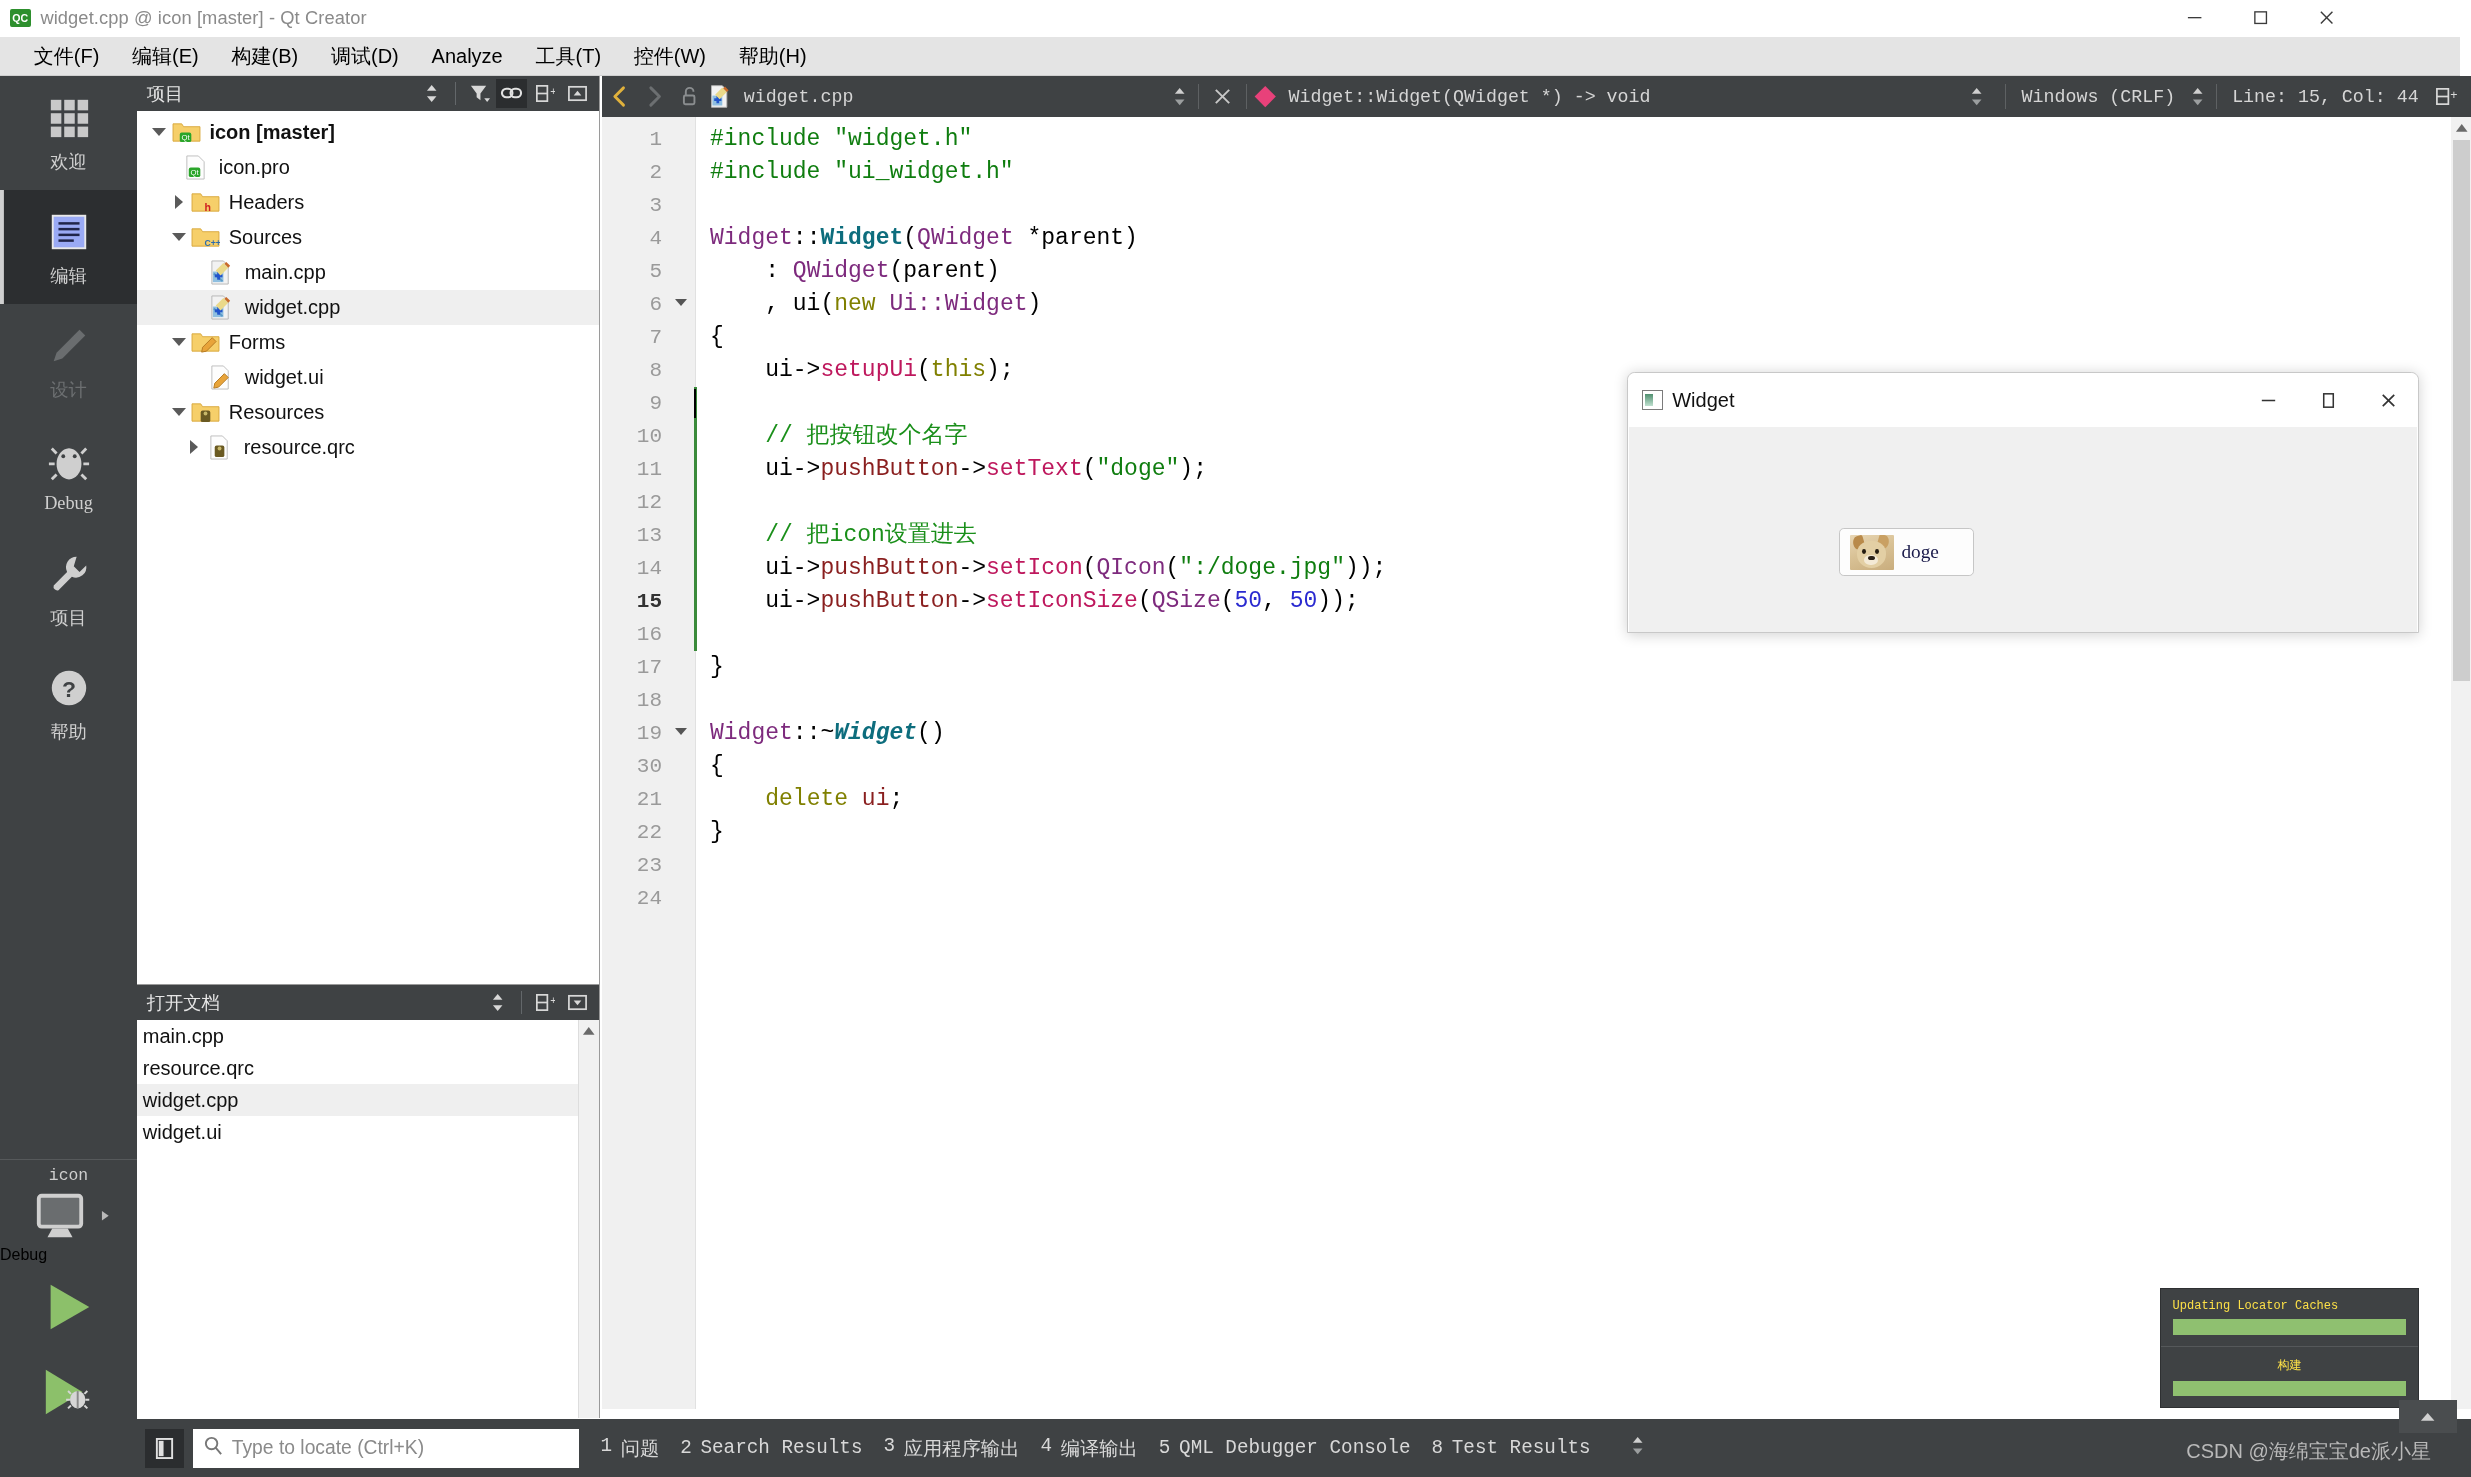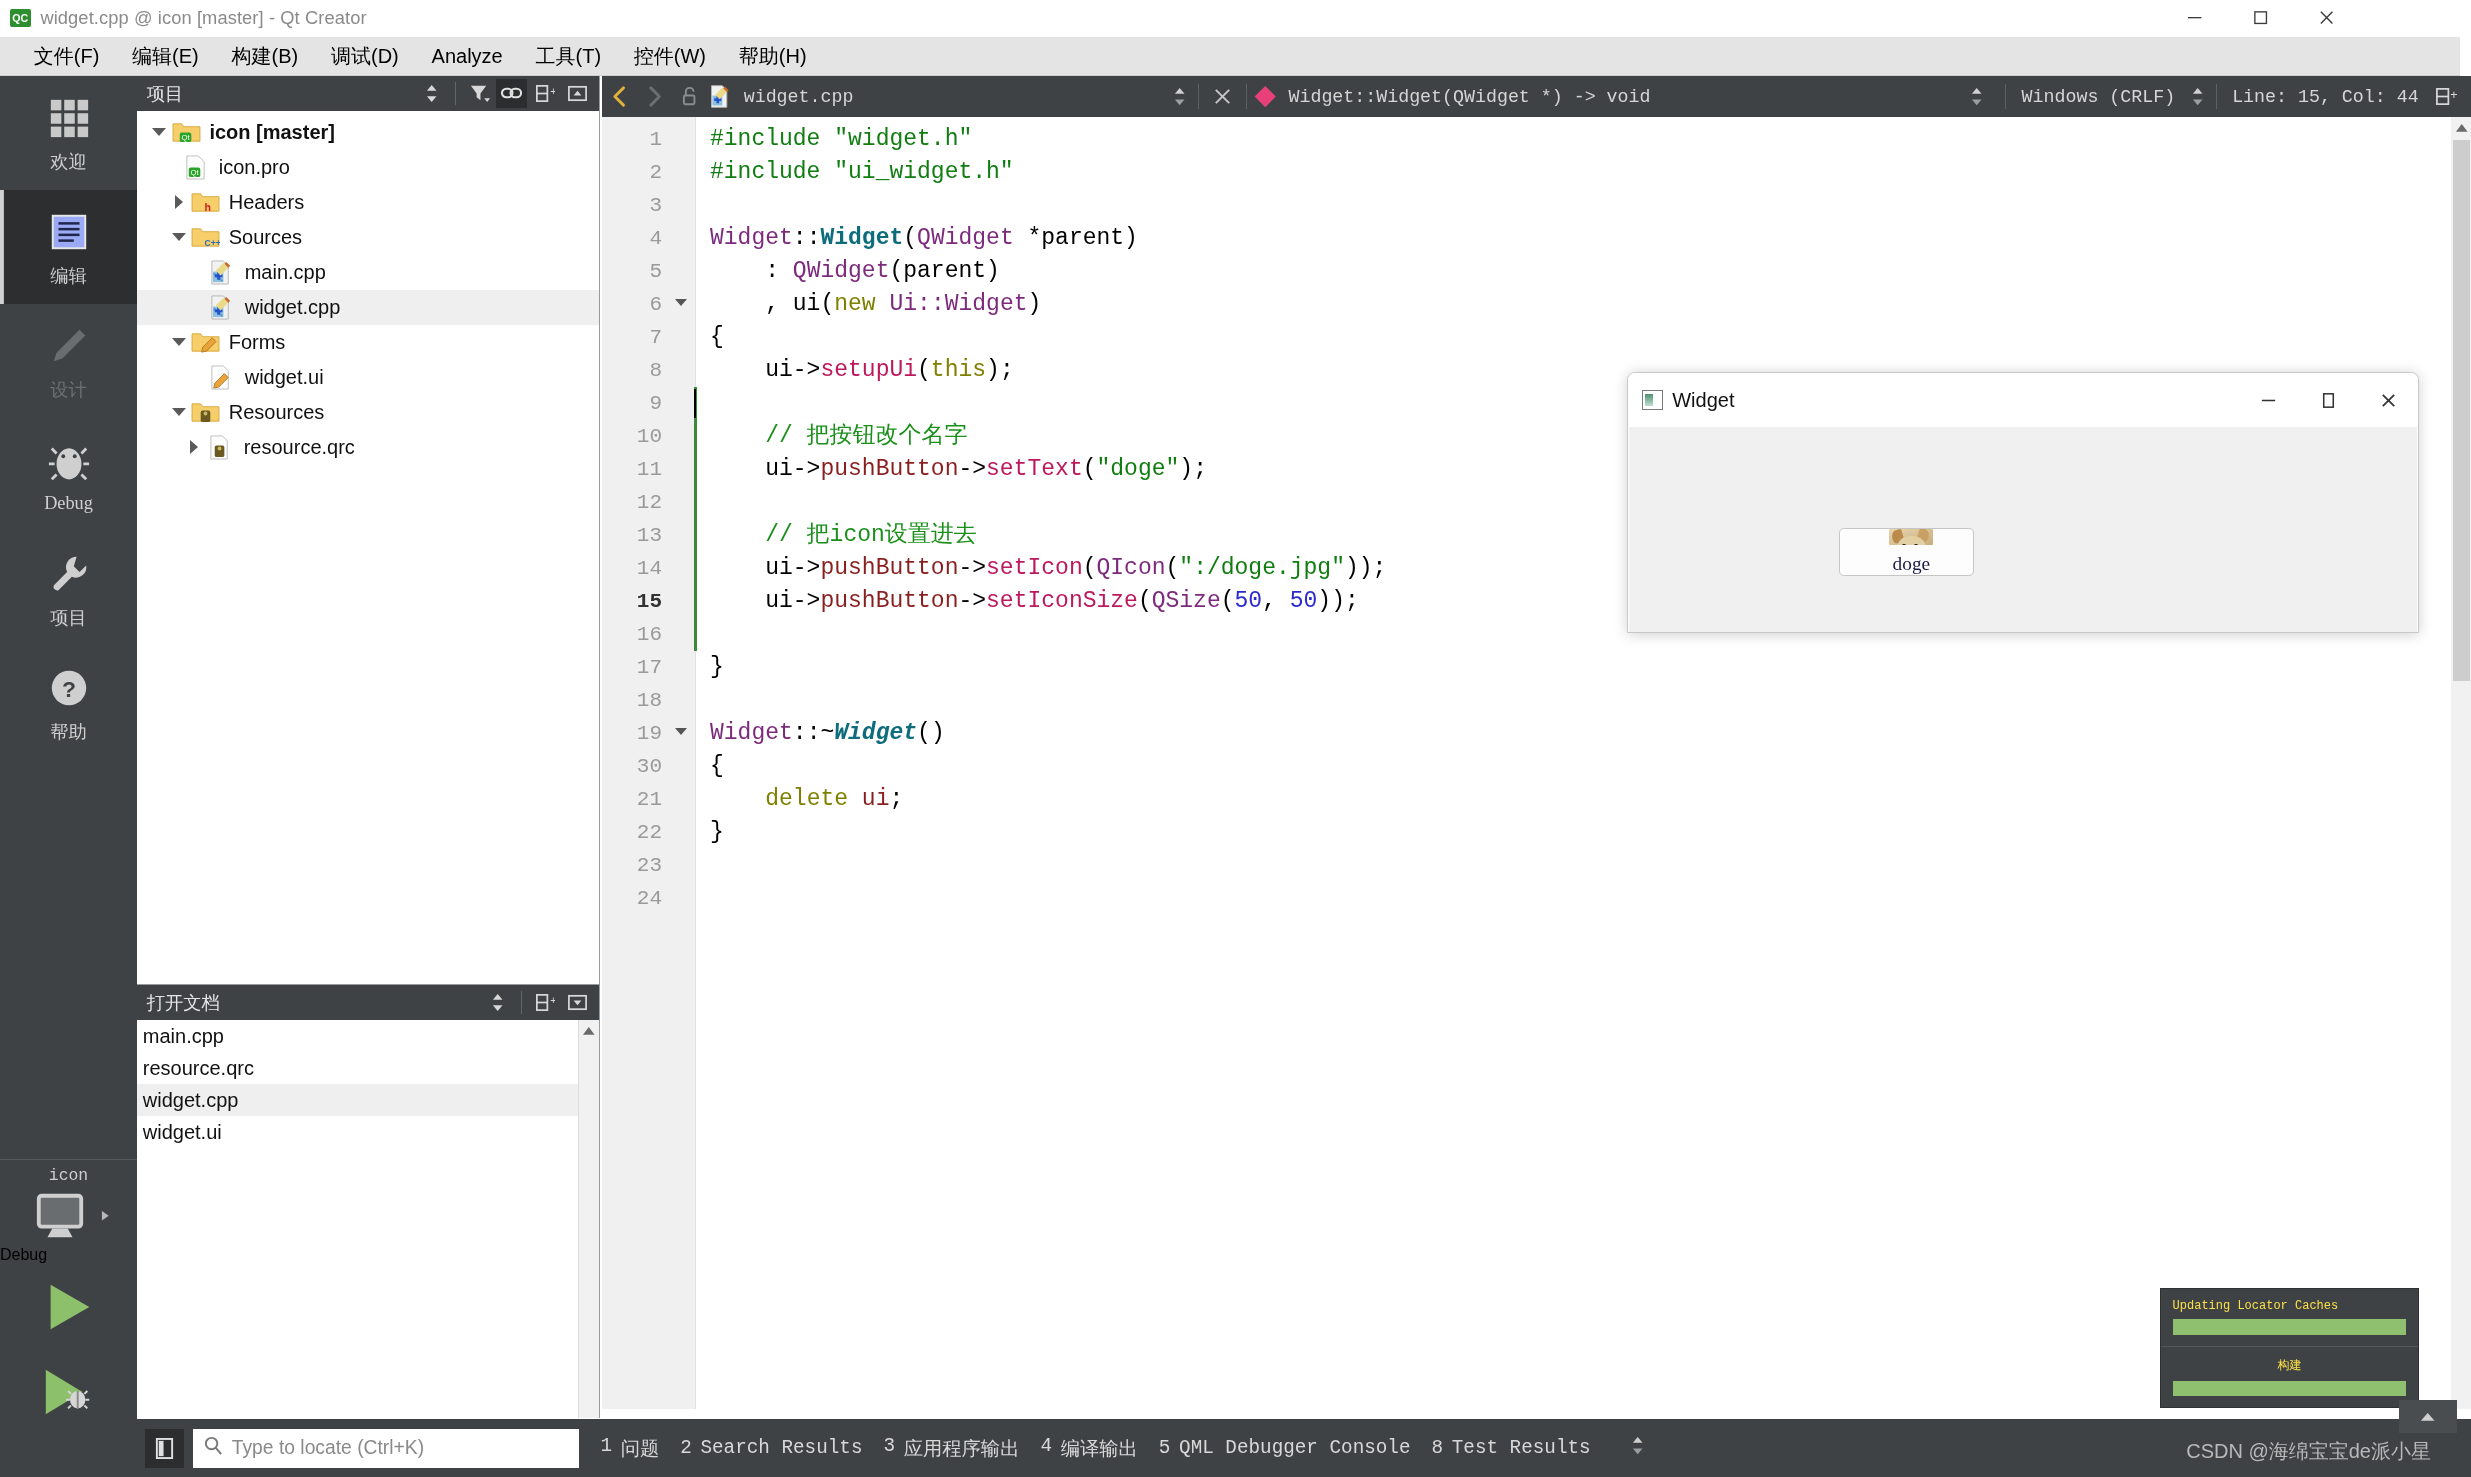--- a/index.html
+++ b/index.html
@@ -162,21 +162,21 @@
   }
   .qwin-icon { width:21px;height:19.3px;border:1px solid #7b7b7b;background:#fff;position:relative; }
   .qwin-icon::after{content:"";position:absolute;left:2.9px;top:2.9px;width:7.7px;bottom:2.9px;background:linear-gradient(#4f8f6f,#bfe0cf);}
   .qwin-name { font-size:20px; color:#111; }
   .qwin-btns { margin-left:auto; display:flex; }
   .qwin-btn { width:60px;height:54px;display:flex;align-items:center;justify-content:center;color:#333;}
   .qwin-body { position:absolute; left:1px; right:1px; top:54px; bottom:0; background:#f0f0f0; }
   .doge-btn {
     position:absolute; left:210px; top:101px; width:135px; height:48px;
     background:#fdfdfd; border:1px solid #c6c6c6; border-radius:4.8px;
-    display:flex; align-items:center; gap:7.7px; padding-left:9.7px;flex-direction:column;
+    display:flex; align-items:center; gap:7.7px; padding-left:9.7px;
   }
   .doge-img { width:44px; height:35px; border-radius:1px; overflow:hidden; position:relative;
               background:linear-gradient(160deg,#e8d6b4 0%,#d9c296 45%,#c9ad7d 100%); }
   .doge-img .ear-l{position:absolute;left:2.9px;top:1px;width:10.6px;height:12.6px;background:#b98a4a;
       border-radius:60% 20% 40% 40%/70% 20% 30% 50%;transform:rotate(-16deg);}
   .doge-img .ear-r{position:absolute;right:4.8px;top:0px;width:10.6px;height:12.6px;background:#c9a063;
       border-radius:20% 60% 40% 40%/20% 70% 50% 30%;transform:rotate(16deg);}
   .doge-img .face{position:absolute;left:7.7px;top:6.8px;width:29px;height:27px;background:#e3cfa4;border-radius:45% 45% 50% 50%;}
   .doge-img .eye-l{position:absolute;left:12.6px;top:14.5px;width:3.9px;height:4.8px;background:#241b10;border-radius:50%;}
   .doge-img .eye-r{position:absolute;left:25px;top:14.5px;width:3.9px;height:4.8px;background:#241b10;border-radius:50%;}

